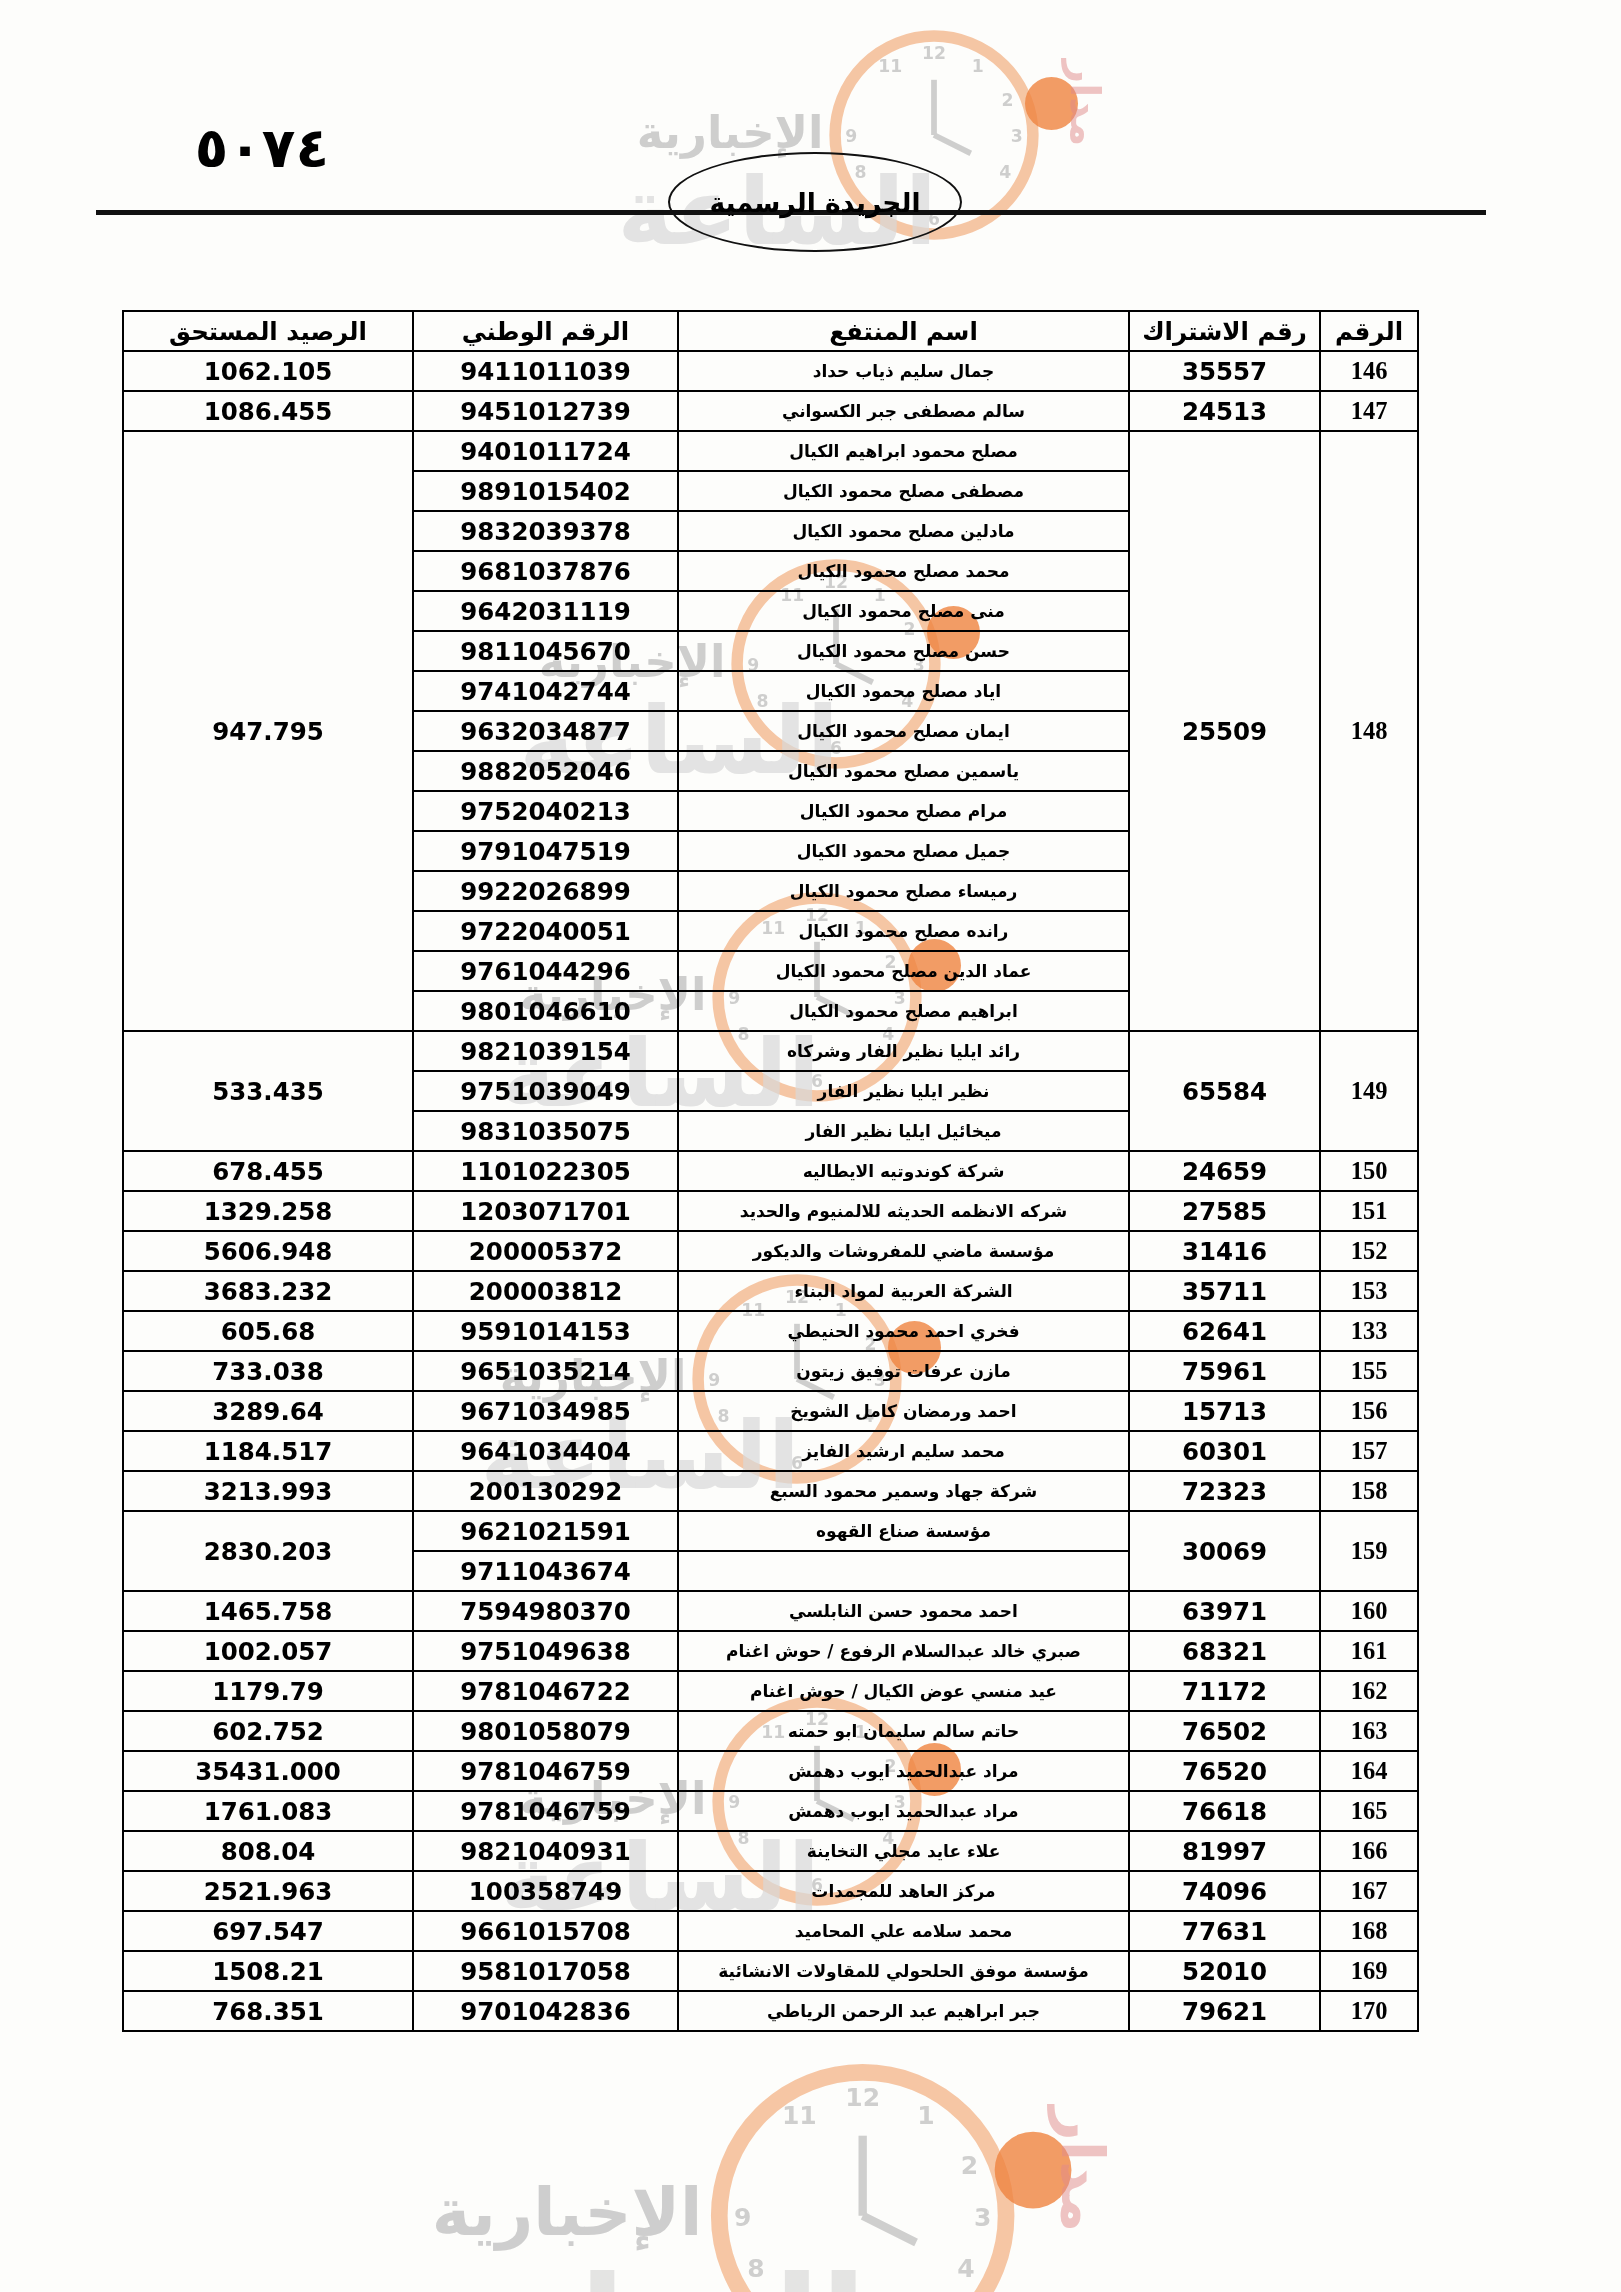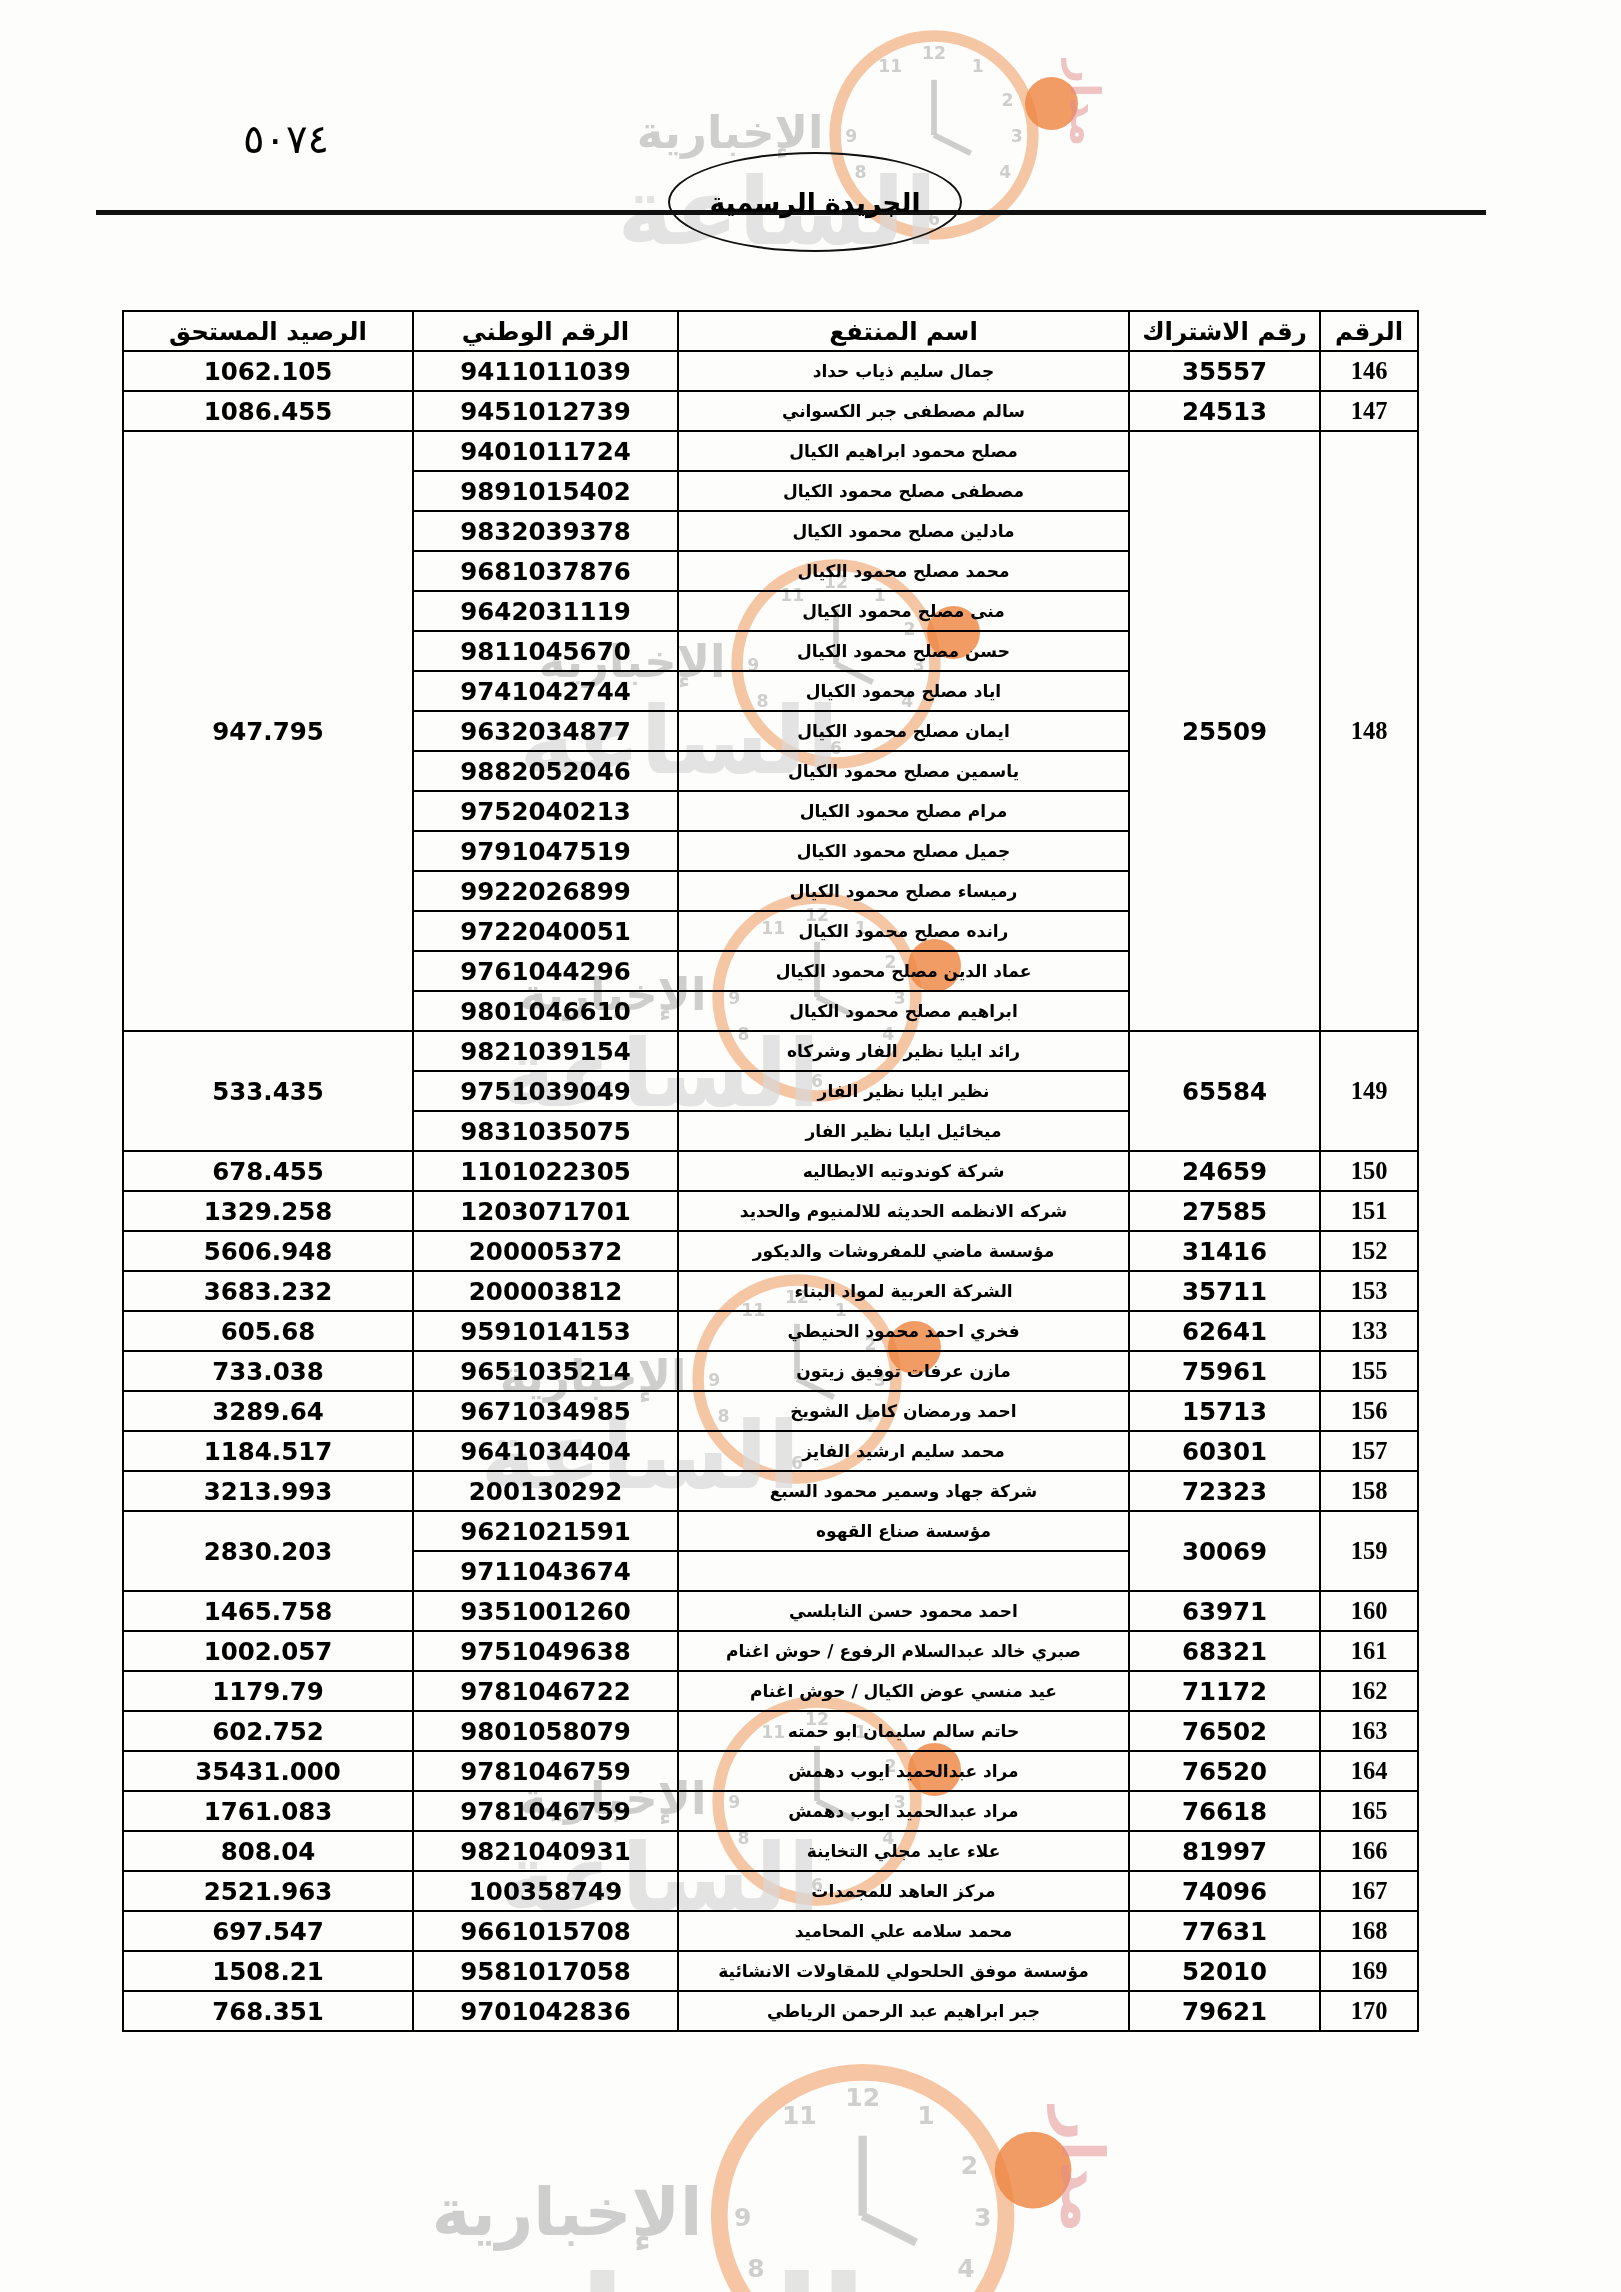--- a/index.html
+++ b/index.html
@@ -25,21 +25,21 @@
               color: #d9d9d9; opacity: .7; letter-spacing: -2.9px; }
   .wm-madar { position: absolute; right: -51px; top: 59px; font-size: 41px; font-weight: bold;
               color: #e08a8a; opacity: .5; transform: rotate(90deg); }
   .wm.big { transform: scale(1.45); transform-origin: top center; }
 
   
   .content { position: relative; z-index: 2; }
 
   .page-number {
     position: absolute; top: 116px; right: 1292px; 
-    font-size: 40px; font-weight: normal; letter-spacing: 2px;
+    font-size: 55px; font-weight: bold; letter-spacing: 2px;
   }
   .header-rule {
     position: absolute; top: 210px; left: 96px; width: 1390px; height: 4.9px; background: #111;
   }
   .gazette-oval {
     position: absolute; top: 152px; left: 668px; width: 294px; height: 100px;
     border: 2.5px solid #111; border-radius: 50%;
     display: flex; align-items: center; justify-content: center;
     background: transparent;
   }
@@ -337,21 +337,21 @@
               <td class="cell-balance num merged" rowspan="2">2830.203</td>
             </tr>
             <tr>
               <td class="cell-name"></td>
               <td class="cell-national num">9711043674</td>
             </tr>
             <tr>
               <td class="cell-number">160</td>
               <td class="cell-subscription num">63971</td>
               <td class="cell-name">احمد محمود حسن النابلسي</td>
-              <td class="cell-national num">9351001260</td>
+              <td class="cell-national num">7594980370</td>
               <td class="cell-balance num">1465.758</td>
             </tr>
             <tr>
               <td class="cell-number">161</td>
               <td class="cell-subscription num">68321</td>
               <td class="cell-name">صبري خالد عبدالسلام الرفوع / حوش اغنام</td>
               <td class="cell-national num">9751049638</td>
               <td class="cell-balance num">1002.057</td>
             </tr>
             <tr>

